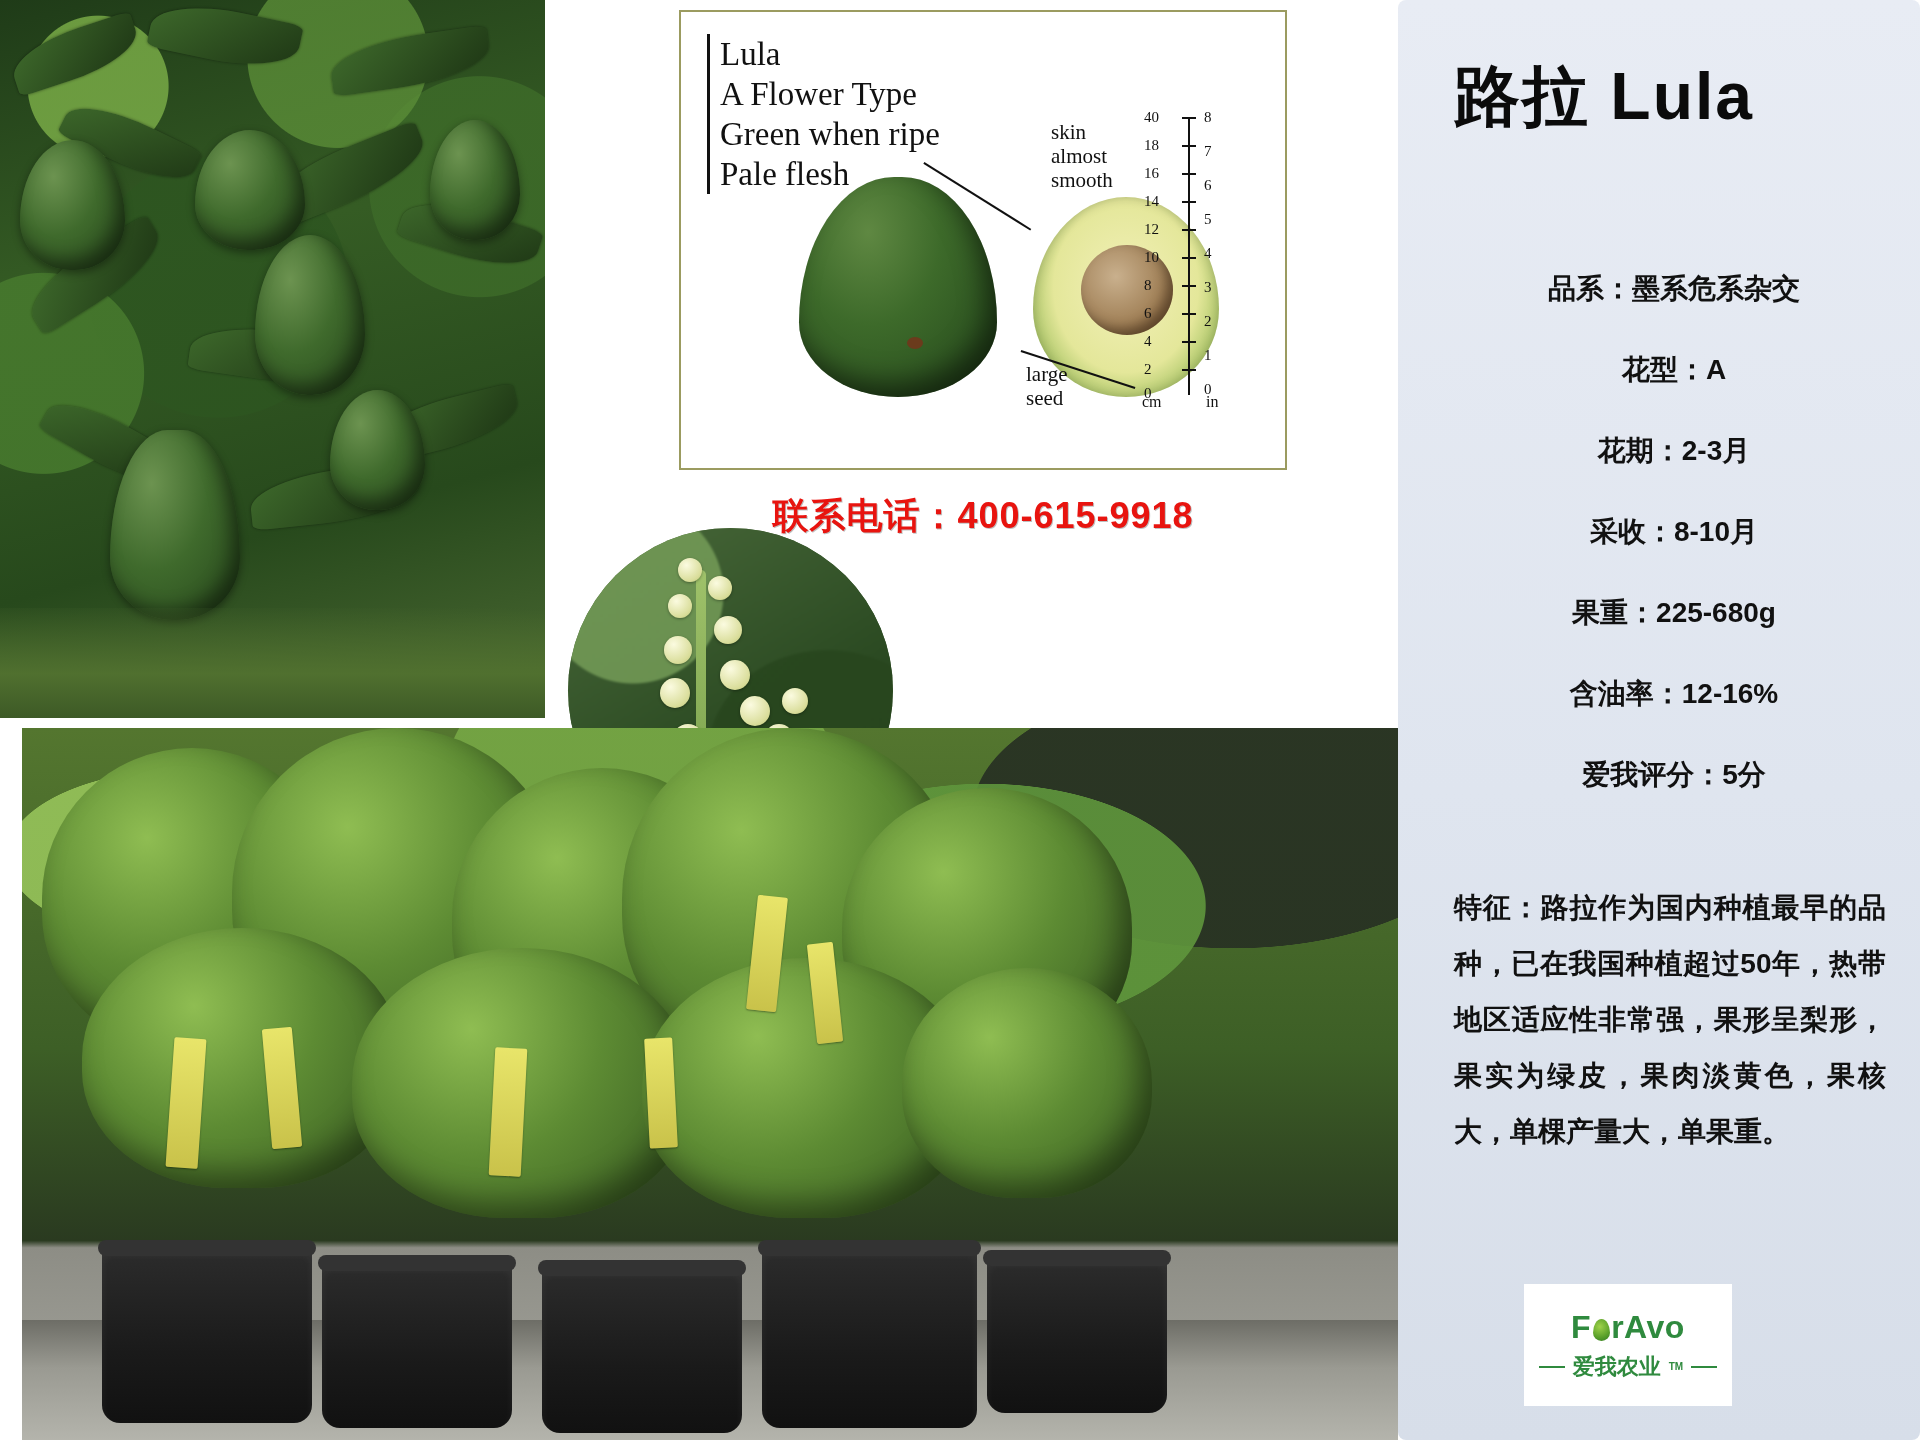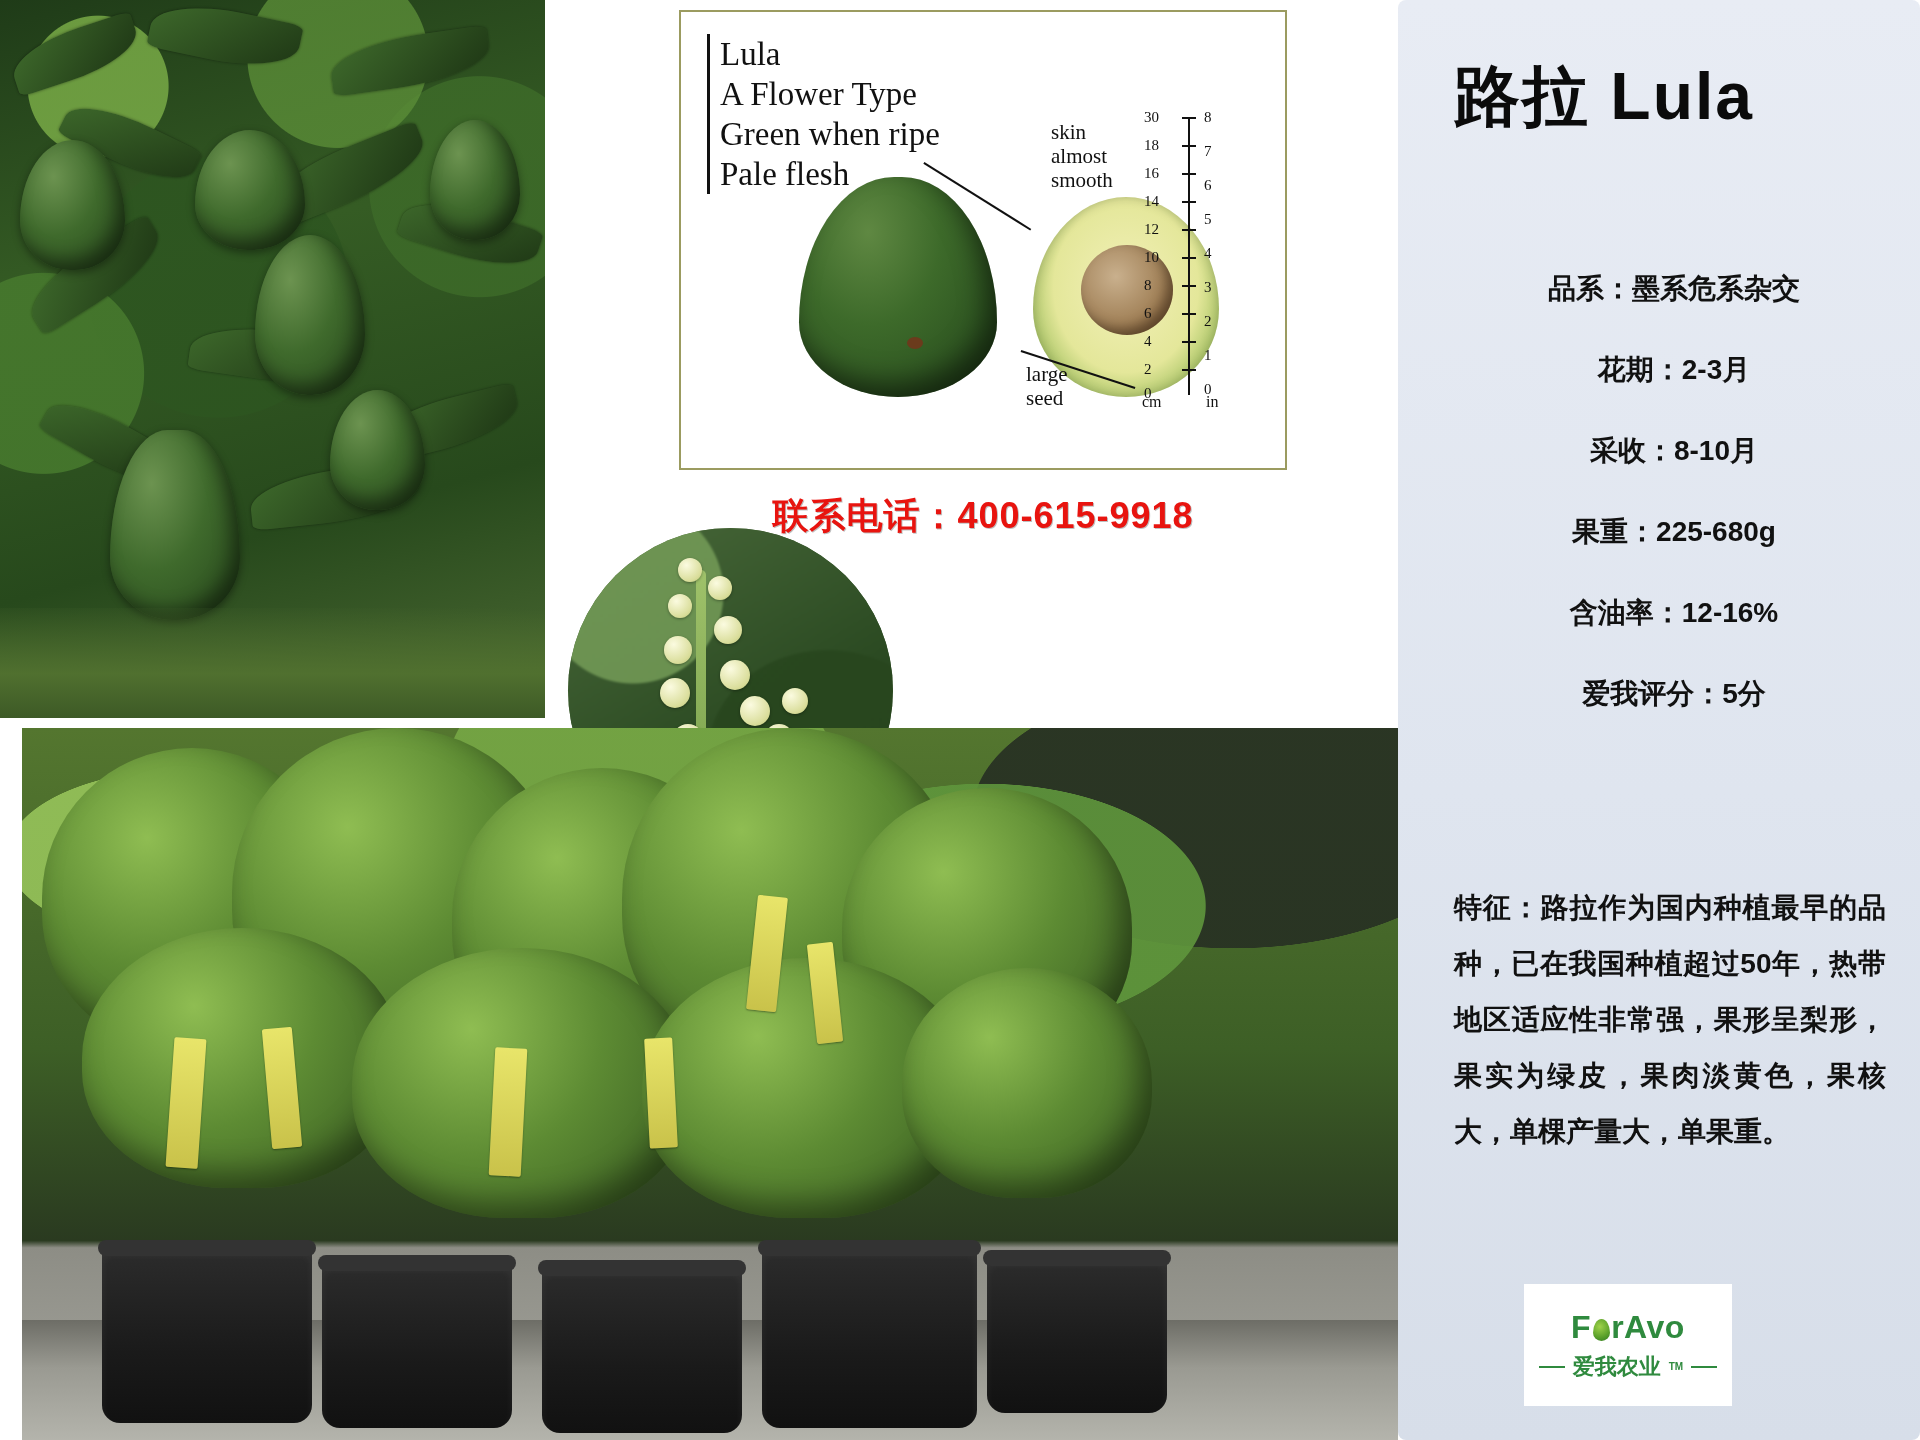--- a/index.html
+++ b/index.html
@@ -389,21 +389,21 @@
 
       <div class="lead-line" style="left:340px; top:338px; width:120px; transform:rotate(18deg);"></div>
       <div class="ann" style="left:345px; top:350px;">large
 seed</div>
 
       <div class="ruler">
         <div class="bar"></div>
         <div class="unit-cm">cm</div>
         <div class="unit-in">in</div>
 
-        <div class="tick-cm" style="top:2px;">30</div>
+        <div class="tick-cm" style="top:2px;">40</div>
         <div class="mark" style="top:10px;"></div>
         <div class="tick-cm" style="top:30px;">18</div>
         <div class="mark" style="top:38px;"></div>
         <div class="tick-cm" style="top:58px;">16</div>
         <div class="mark" style="top:66px;"></div>
         <div class="tick-cm" style="top:86px;">14</div>
         <div class="mark" style="top:94px;"></div>
         <div class="tick-cm" style="top:114px;text-align:center;">12</div>
         <div class="mark" style="top:122px;"></div>
         <div class="tick-cm" style="top:142px;">10</div>
@@ -477,20 +477,21 @@
       <div class="tag" style="left:730px; top:168px; width:30px; height:115px; transform:rotate(6deg);"></div>
       <div class="tag" style="left:790px; top:215px; width:26px; height:100px; transform:rotate(-6deg);"></div>
     </div>
   </div>
 
   <div class="right-col">
     <div class="title">路拉 Lula</div>
 
     <div class="spec-list">
       <div class="spec">品系：墨系危系杂交</div>
+      <div class="spec">花型：A</div>
       <div class="spec">花期：2-3月</div>
       <div class="spec">采收：8-10月</div>
       <div class="spec">果重：225-680g</div>
       <div class="spec">含油率：12-16%</div>
       <div class="spec">爱我评分：5分</div>
     </div>
 
     <div class="feature">特征：路拉作为国内种植最早的品种，已在我国种植超过50年，热带地区适应性非常强，果形呈梨形，果实为绿皮，果肉淡黄色，果核大，单棵产量大，单果重。</div>
   </div>
 

